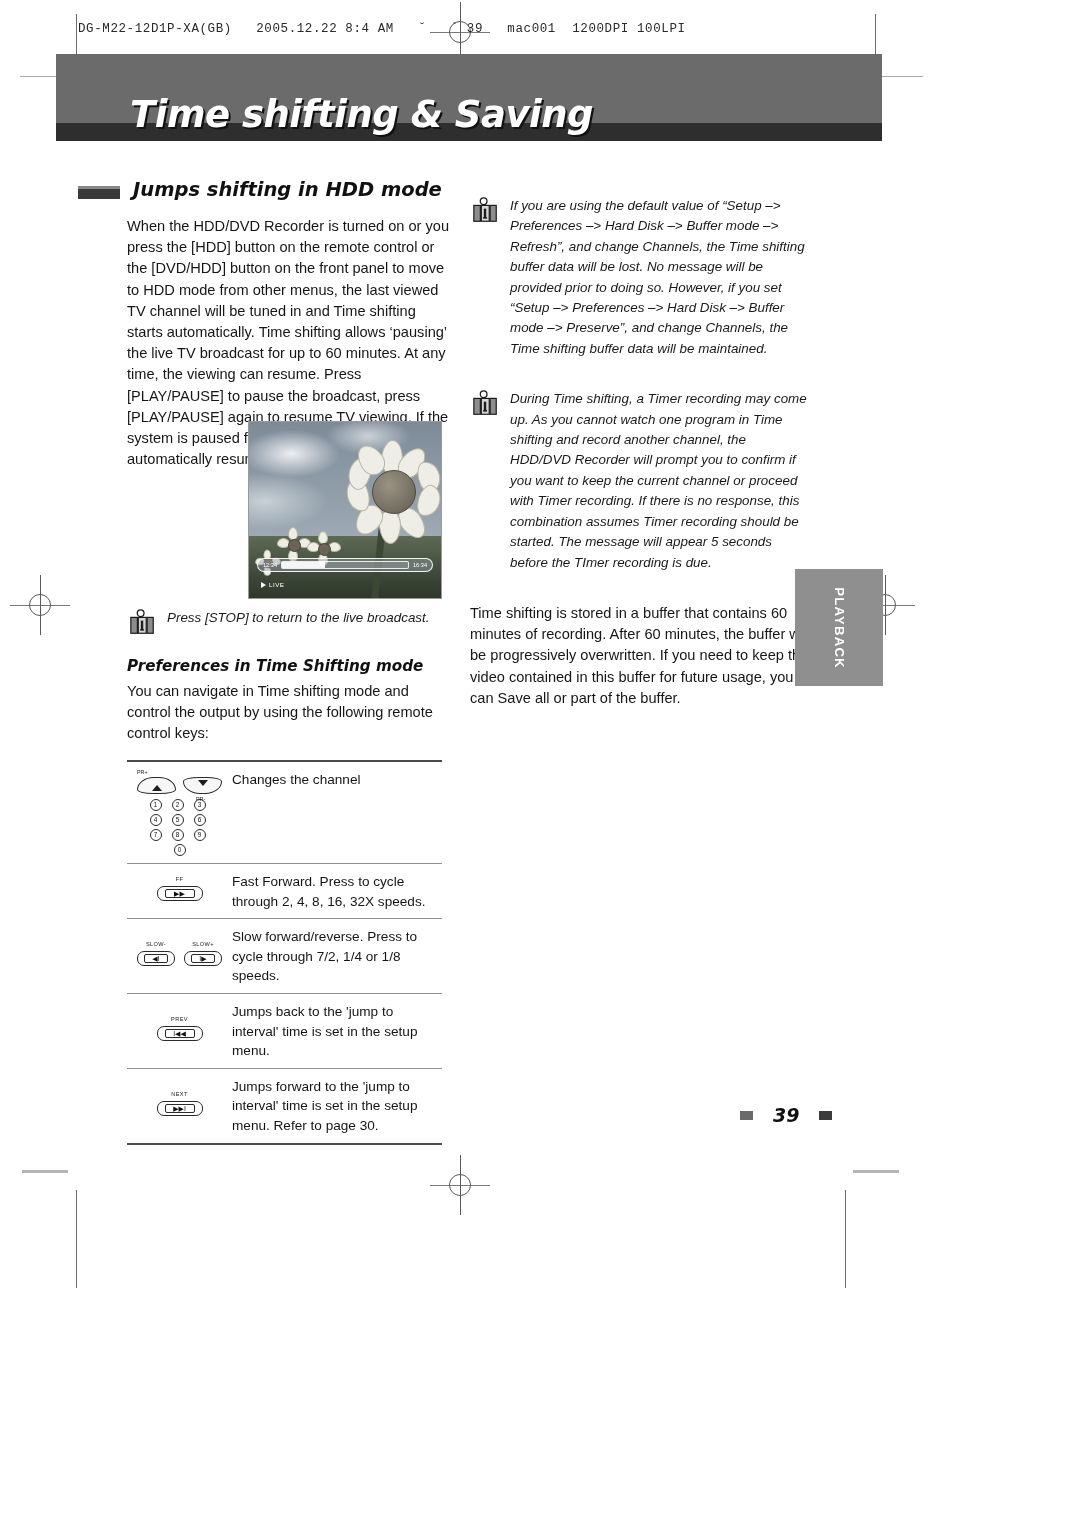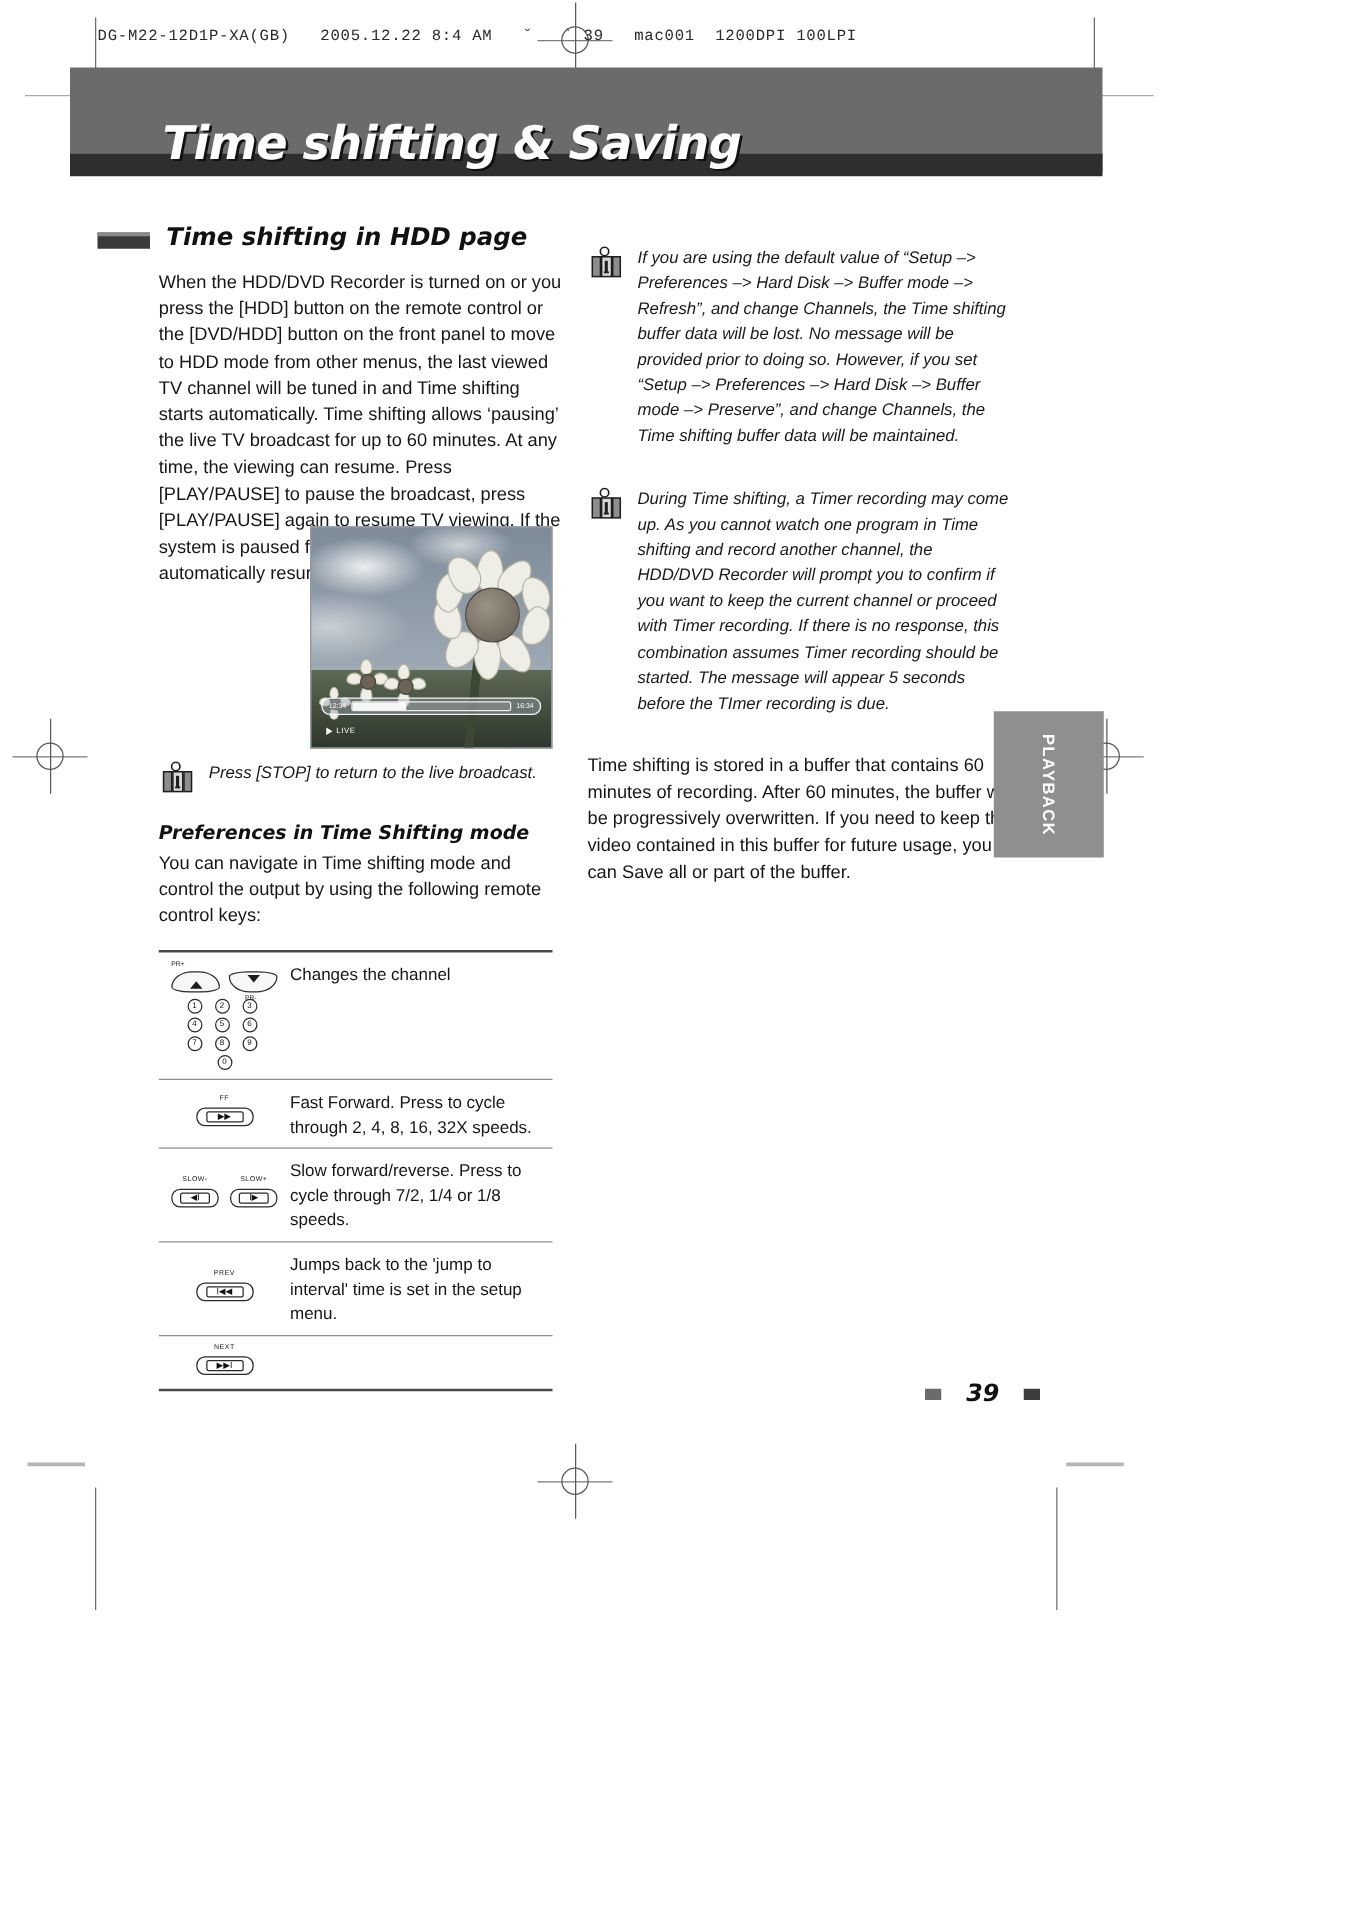--- a/index.html
+++ b/index.html
@@ -371,21 +371,21 @@
       <div class="rc"></div>
   </div>
 
   <div class="printmeta">DG-M22-12D1P-XA(GB)   2005.12.22 8:4 AM   ˘   ` 39   mac001  1200DPI 100LPI</div>
 
   <div class="banner"></div>
   <div class="banner-underline"></div>
   <div class="banner-title">Time shifting &amp; Saving</div>
 
   <div class="sec-bullet"></div>
-  <div class="sec-title">Time shifting in HDD page</div>
+  <div class="sec-title">Jumps shifting in HDD mode</div>
 
   <div class="col-left">
     <p class="body-p">When the HDD/DVD Recorder is turned on or you press the [HDD] button on the remote control or the [DVD/HDD] button on the front panel to move to HDD mode from other menus, the last viewed TV channel will be tuned in and Time shifting starts automatically. Time shifting allows ‘pausing’ the live TV broadcast for up to 60 minutes. At any time, the viewing can resume. Press [PLAY/PAUSE] to pause the broadcast, press [PLAY/PAUSE] again to resume TV viewing. If the system is paused for 60 minutes, it will automatically resume TV viewing.</p>
   </div>
 
   <div class="tvshot">
     <div class="tv-sky"></div>
     <div class="tv-ground"></div>
 
     <div class="stem" style="left:126px; top:104px; width:7px; height:74px; transform:rotate(6deg);"></div>
@@ -547,20 +547,21 @@
       <div class="keyicon">
         <span class="pill-wrap">
           <span class="pill-label">NEXT</span>
           <span class="pill">
             <span class="inner">
                 <span class="glyph">▶▶Ι</span>
               </span>
           </span>
         </span>
       </div>
+      <div class="keydesc">Jumps forward to the 'jump to interval' time is set in the setup menu. Refer to page 30.</div>
     </div>
 
   </div>
 
   <div class="col-right">
 
     <div class="note">
       <svg class="note-icon" viewBox="0 0 30 30">
         <circle cx="13" cy="4.5" r="3.6" fill="none" stroke="#1d1d1d" stroke-width="1.4"></circle>
         <rect x="2.5" y="9" width="7" height="17" fill="#8d8d8d" stroke="#1d1d1d" stroke-width="1.3"></rect>

